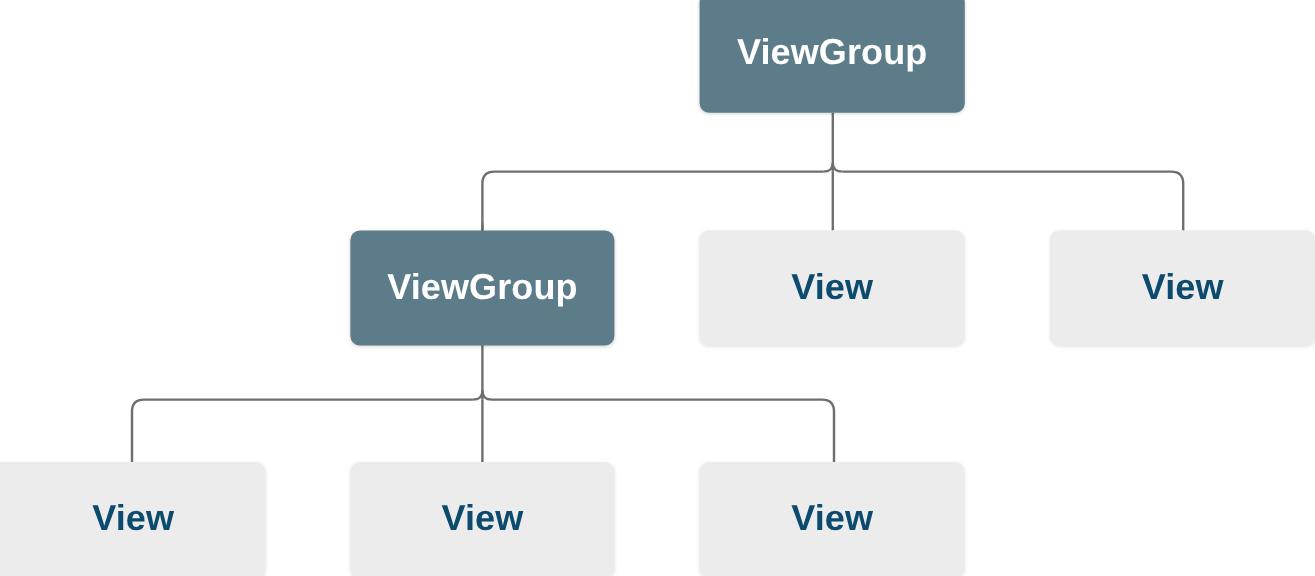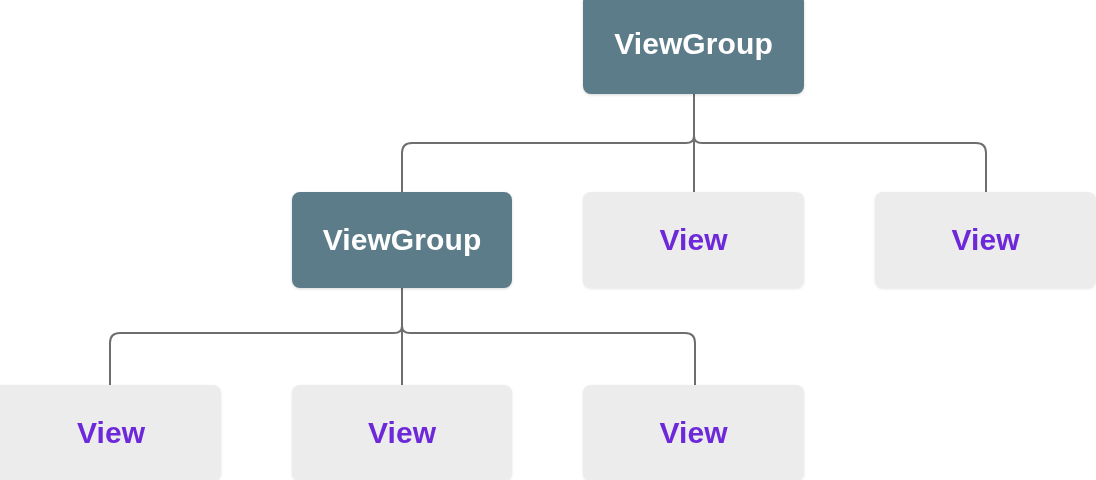--- a/index.html
+++ b/index.html
@@ -52,21 +52,21 @@
   }
 
   .node.viewgroup {
     background: #5d7c8a;
     color: #ffffff;
     box-shadow: 0 1px 3px rgba(0,0,0,0.16);
   }
 
   .node.view {
     background: #ececec;
-    color: #6d28d9;
+    color: #0c4a6e;
     box-shadow: 0 1px 3px rgba(0,0,0,0.10);
   }
 
   .node-label {
     display: block;
   }
 </style>
 </head>
 <body>
 

